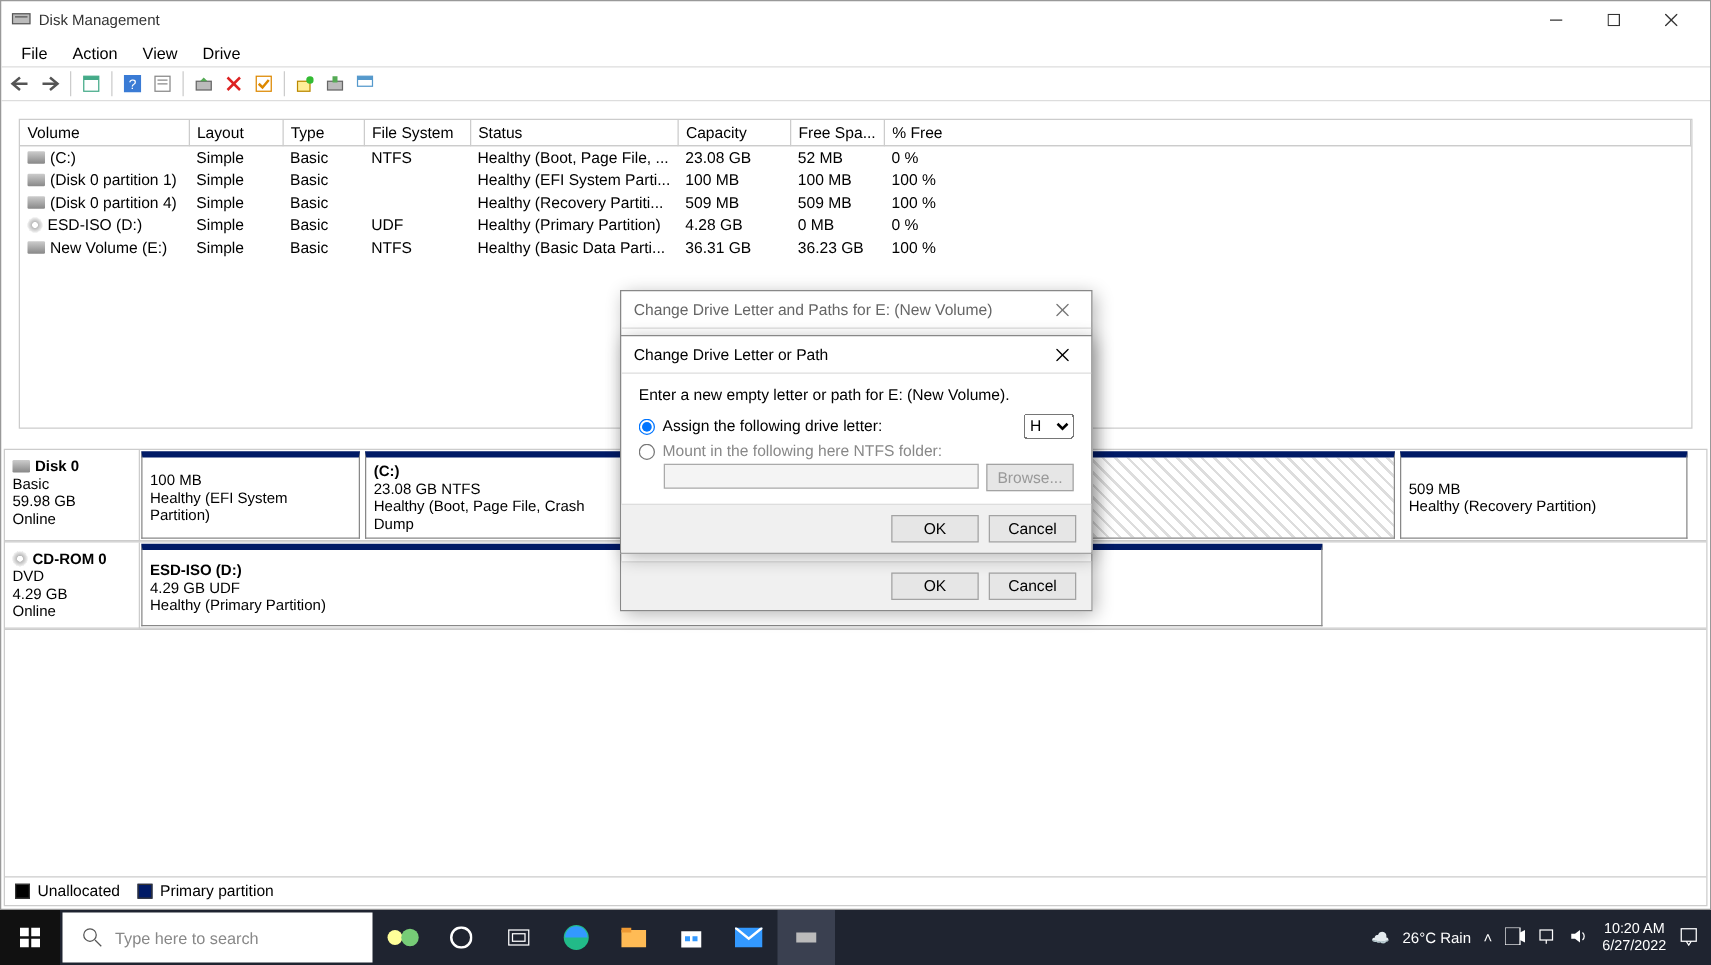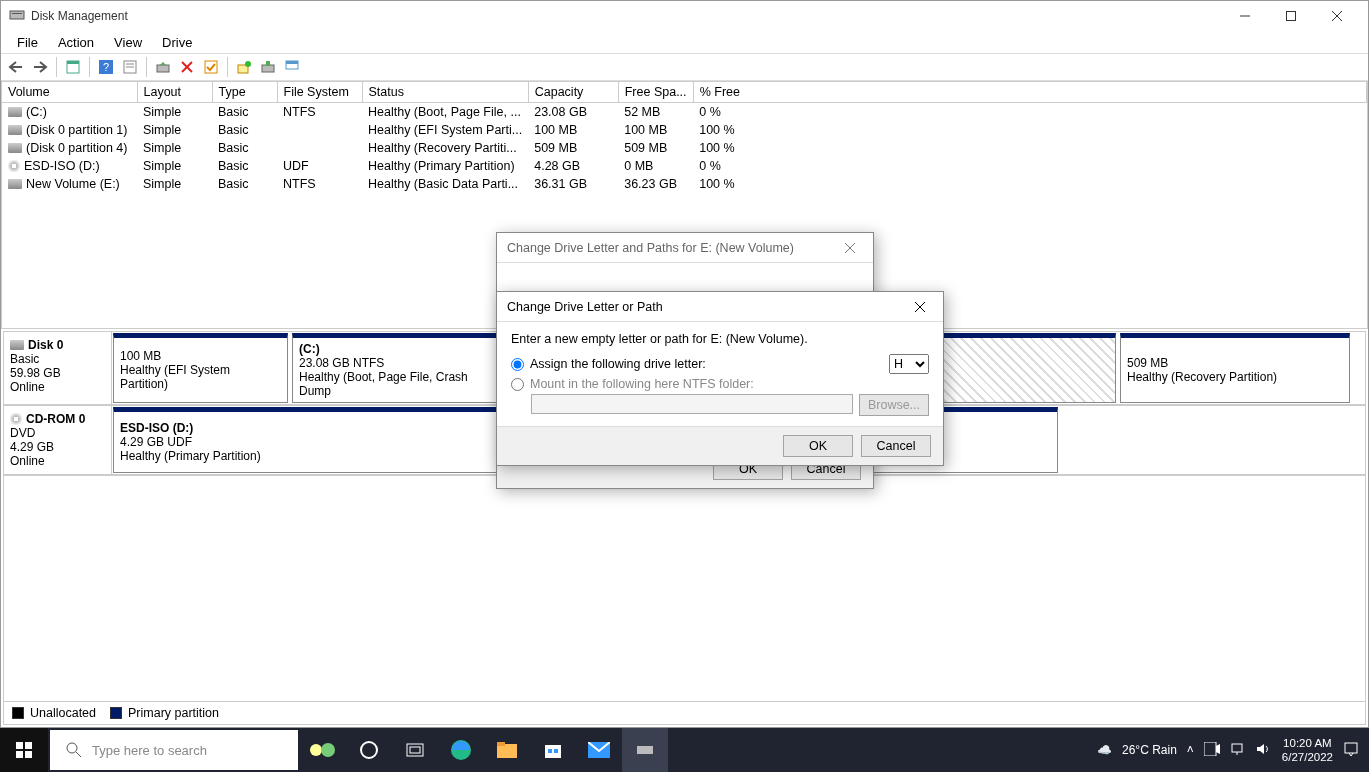--- a/index.html
+++ b/index.html
@@ -13,21 +13,21 @@
 .titlebar .winbtn svg { width: 10px; height: 10px; }
 
 .menubar { height: 22px; display: flex; align-items: center; padding: 0 6px; font-size: 13px; gap: 0; }
 .menubar .mitem { padding: 2px 10px; cursor: default; }
 
 .toolbar { height: 28px; border-top: 1px solid #ddd; border-bottom: 1px solid #ddd; display: flex; align-items: center; padding: 0 4px; gap: 2px; }
 .toolbar .tbtn { width: 22px; height: 22px; display: flex; align-items: center; justify-content: center; }
 .toolbar .sep { width: 1px; height: 20px; background: #ccc; margin: 0 3px; }
 
 
-.volumes { border: 1px solid #ccc; margin: 0; height: 248px; overflow: hidden; }
+.volumes { border: 1px solid #ccc; margin: 14px; height: 248px; overflow: hidden; }
 .volumes table { border-collapse: collapse; width: 100%; font-size: 12.5px; }
 .volumes th { text-align: left; background: #fff; border-right: 1px solid #ccc; border-bottom: 1px solid #ccc; padding: 2px 6px; font-weight: normal; height: 20px; }
 .volumes td { padding: 1px 6px; white-space: nowrap; height: 18px; }
 .volumes td.first { display: flex; align-items: center; gap: 4px; }
 .vicon { width: 14px; height: 10px; background: linear-gradient(#ccc,#888); border-radius: 1px; display: inline-block; }
 .vicon.cd { border-radius: 50%; width: 12px; height: 12px; background: radial-gradient(circle,#fff 25%,#bbb 30%,#eee 70%,#999 75%); }
 
 
 .gwrap { border: 1px solid #ccc; margin: 2px; flex: 1; display: flex; flex-direction: column; }
 .diskrow { display: flex; border-bottom: 1px solid #ccc; }
@@ -307,21 +307,21 @@
         </svg>
       </span>
   </div>
   <div style="height:186px"></div>
   <div class="dlg-btns">
     <button class="btn">OK</button>
     <button class="btn">Cancel</button>
   </div>
 </div>
 
-<div class="dialog" style="left:496px; top:268px; width:448px;margin-top:23px;">
+<div class="dialog" style="left:496px; top:268px; width:378px;">
   <div class="dlg-title act">
     <span>Change Drive Letter or Path</span>
     <span class="spacer"></span>
     <span class="x">
         <svg width="10" height="10">
           <line x1="0" y1="0" x2="10" y2="10" stroke="#000"></line>
           <line x1="10" y1="0" x2="0" y2="10" stroke="#000"></line>
         </svg>
       </span>
   </div>

